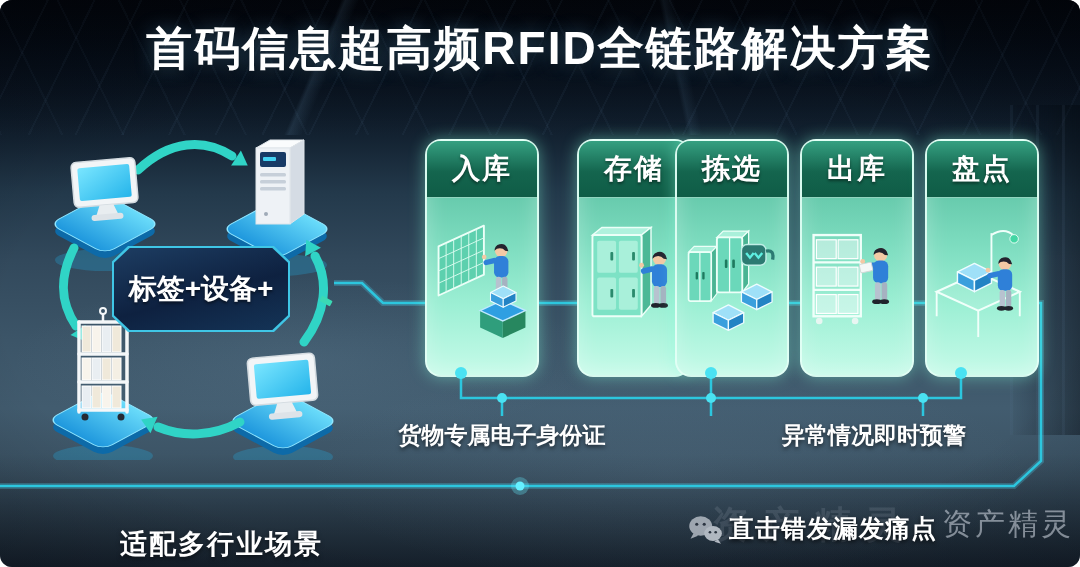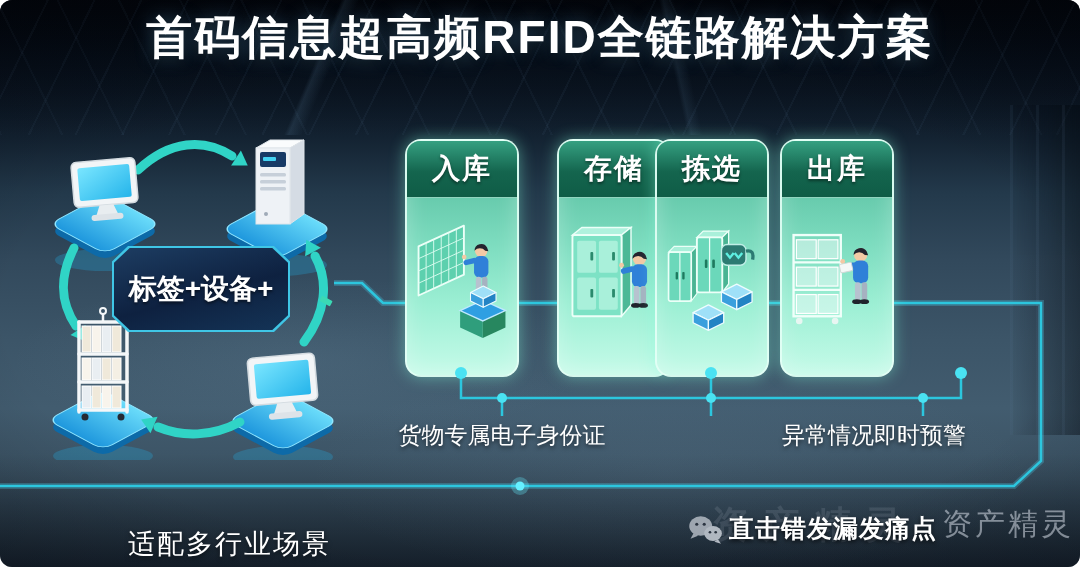--- a/index.html
+++ b/index.html
@@ -17,50 +17,50 @@
   .right-wall{position:absolute;right:0;top:105px;width:70px;height:330px;pointer-events:none;opacity:.8;
     background:repeating-linear-gradient(90deg,rgba(90,120,150,.14) 0 3px,transparent 3px 26px),linear-gradient(90deg,transparent,rgba(4,9,16,.55));}
   .floor-glow{position:absolute;left:0;top:190px;width:100%;height:377px;pointer-events:none;
     background:
       radial-gradient(ellipse 420px 120px at 28% 45%,rgba(150,190,215,.10),transparent 70%),
       radial-gradient(ellipse 520px 160px at 62% 75%,rgba(140,175,205,.09),transparent 70%),
       linear-gradient(180deg,transparent 70%,rgba(5,10,16,.45) 100%);}
   .vignette{position:absolute;inset:0;pointer-events:none;
     background:radial-gradient(ellipse 90% 80% at 50% 55%,transparent 55%,rgba(0,2,8,.38) 100%);}
   
-  .title{position:absolute;left:0;top:7px;width:100%;text-align:center;margin:0;
+  .title{position:absolute;left:0;top:18px;width:100%;text-align:center;margin:0;
     font-size:46px;font-weight:bold;color:#fff;letter-spacing:2px;
     text-shadow:0 0 18px rgba(120,200,255,.35),0 3px 8px rgba(0,0,0,.65);}
   
   svg.layer{position:absolute;left:0;top:0;}
   
   .cycle-label-outer{position:absolute;left:112px;top:246px;width:178px;height:86px;z-index:4;
     background:#3fc6e6;clip-path:polygon(9% 0,91% 0,100% 18%,100% 82%,91% 100%,9% 100%,0 82%,0 18%);
     filter:drop-shadow(0 0 6px rgba(60,190,230,.5));}
   .cycle-label-inner{position:absolute;inset:2px;clip-path:polygon(9% 0,91% 0,100% 18%,100% 82%,91% 100%,9% 100%,0 82%,0 18%);
     background:linear-gradient(165deg,#1d3d62 0%,#0e2140 55%,#143457 100%);
     display:flex;flex-direction:column;align-items:center;justify-content:center;gap:20px;}
   .cycle-label-inner span{font-size:28px;font-weight:bold;color:#fff;line-height:1.15;
     text-shadow:0 2px 3px rgba(0,0,0,.5);white-space:nowrap;}
   
   .card{position:absolute;top:139px;width:110px;height:234px;border-radius:16px;z-index:3;
     border:2px solid rgba(228,255,246,.9);
     background:linear-gradient(180deg,#4cb295 0%,#5fc4a6 16%,#7eddc0 45%,#9cefd4 70%,#c6fbe9 100%);
-    box-shadow:0 0 16px rgba(130,255,220,.45),inset 0 0 22px rgba(255,255,255,.28);}
+    box-shadow:0 0 16px rgba(130,255,220,.45),inset 0 0 22px rgba(255,255,255,.28);margin-left:20px;}
   .card-header{height:56px;border-radius:13px 13px 0 0;display:flex;align-items:center;justify-content:center;
     background:linear-gradient(180deg,#35a081 0%,#14654e 55%,#0f5c46 100%);
     border-bottom:1px solid rgba(220,255,240,.55);}
   .card-header span{font-size:28px;font-weight:bold;color:#fff;letter-spacing:2px;text-shadow:0 2px 3px rgba(0,0,0,.45);}
   .card-body{position:absolute;left:0;top:57px;right:0;bottom:0;display:flex;align-items:center;justify-content:center;}
   .card-body svg{width:102px;height:162px;}
   
   .feature{position:absolute;top:420px;transform:translateX(-50%);z-index:5;white-space:nowrap;
-    font-size:23px;font-weight:normal;color:#fff;text-shadow:0 2px 4px rgba(0,0,0,.6);}
-  
-  .footer-left{position:absolute;left:128px;top:526px;z-index:5;font-size:27px;font-weight:normal;color:#fff;
+    font-size:23px;font-weight:bold;color:#fff;text-shadow:0 2px 4px rgba(0,0,0,.6);}
+  
+  .footer-left{position:absolute;left:120px;top:526px;z-index:5;font-size:27px;font-weight:bold;color:#fff;
     letter-spacing:2px;text-shadow:0 2px 4px rgba(0,0,0,.55);}
   .footer-right{position:absolute;left:688px;top:504px;z-index:6;display:flex;align-items:flex-end;gap:5px;}
   .footer-right .tagline{font-size:25px;font-weight:bold;color:#fff;letter-spacing:1px;white-space:nowrap;
     text-shadow:0 2px 4px rgba(0,0,0,.75);}
   .footer-right .watermark{font-size:30px;font-weight:500;color:rgba(205,212,222,.58);letter-spacing:3px;white-space:nowrap;}
   .ghost-mark{position:absolute;left:712px;top:500px;z-index:5;font-size:37px;font-weight:bold;
     color:rgba(190,200,212,.14);letter-spacing:14px;white-space:nowrap;}
 </style>
 </head>
 <body>
@@ -292,20 +292,40 @@
             <line x1="8" y1="88" x2="58" y2="88"></line>
         </g>
         <circle cx="14" cy="121" r="3.5" fill="#e8f6f2"></circle>
           <circle cx="52" cy="121" r="3.5" fill="#e8f6f2"></circle>
         <use href="#sym-person" transform="translate(66,42)"></use>
         <rect x="57" y="60" width="13" height="9" rx="1.5" fill="#f4f8f7" stroke="#cfd9d6" transform="rotate(-12 63 64)"></rect>
       </svg>
     </div>
   </div>
 
+  <div class="card" style="left:905px">
+    <div class="card-header">
+      <span>盘点</span>
+      </div>
+    <div class="card-body">
+      <svg viewBox="0 0 108 170">
+        <line x1="64" y1="28" x2="64" y2="78" stroke="#f0fffa" stroke-width="2"></line>
+        <path d="M64,30 q14,-9 24,1" fill="none" stroke="#f0fffa" stroke-width="2"></path>
+        <circle cx="88" cy="34" r="4.5" fill="#43d6a4" stroke="#eafff6" stroke-width="1"></circle>
+        <polygon points="6,90 50,70 94,90 50,110" fill="rgba(255,255,255,0.10)" stroke="#f0fffa" stroke-width="2.2"></polygon>
+        <g stroke="#f0fffa" stroke-width="2">
+          <line x1="6" y1="90" x2="6" y2="116"></line>
+            <line x1="94" y1="90" x2="94" y2="116"></line>
+            <line x1="50" y1="110" x2="50" y2="138"></line>
+        </g>
+        <use href="#sym-isobox" transform="translate(28,60)"></use>
+        <use href="#sym-person" transform="translate(66,52) scale(0.95)"></use>
+      </svg>
+    </div>
+  </div>
 
   <svg class="layer" width="1080" height="567" style="z-index:4">
     <g stroke="#2cc6de" stroke-width="2.5" fill="none">
       <path d="M461,370 V398 H961 V370"></path>
       <path d="M711,370 V398"></path>
       <path d="M502,398 V416"></path>
         <path d="M711,398 V416"></path>
         <path d="M923,398 V416"></path>
     </g>
     <g fill="#4ae2f2">

